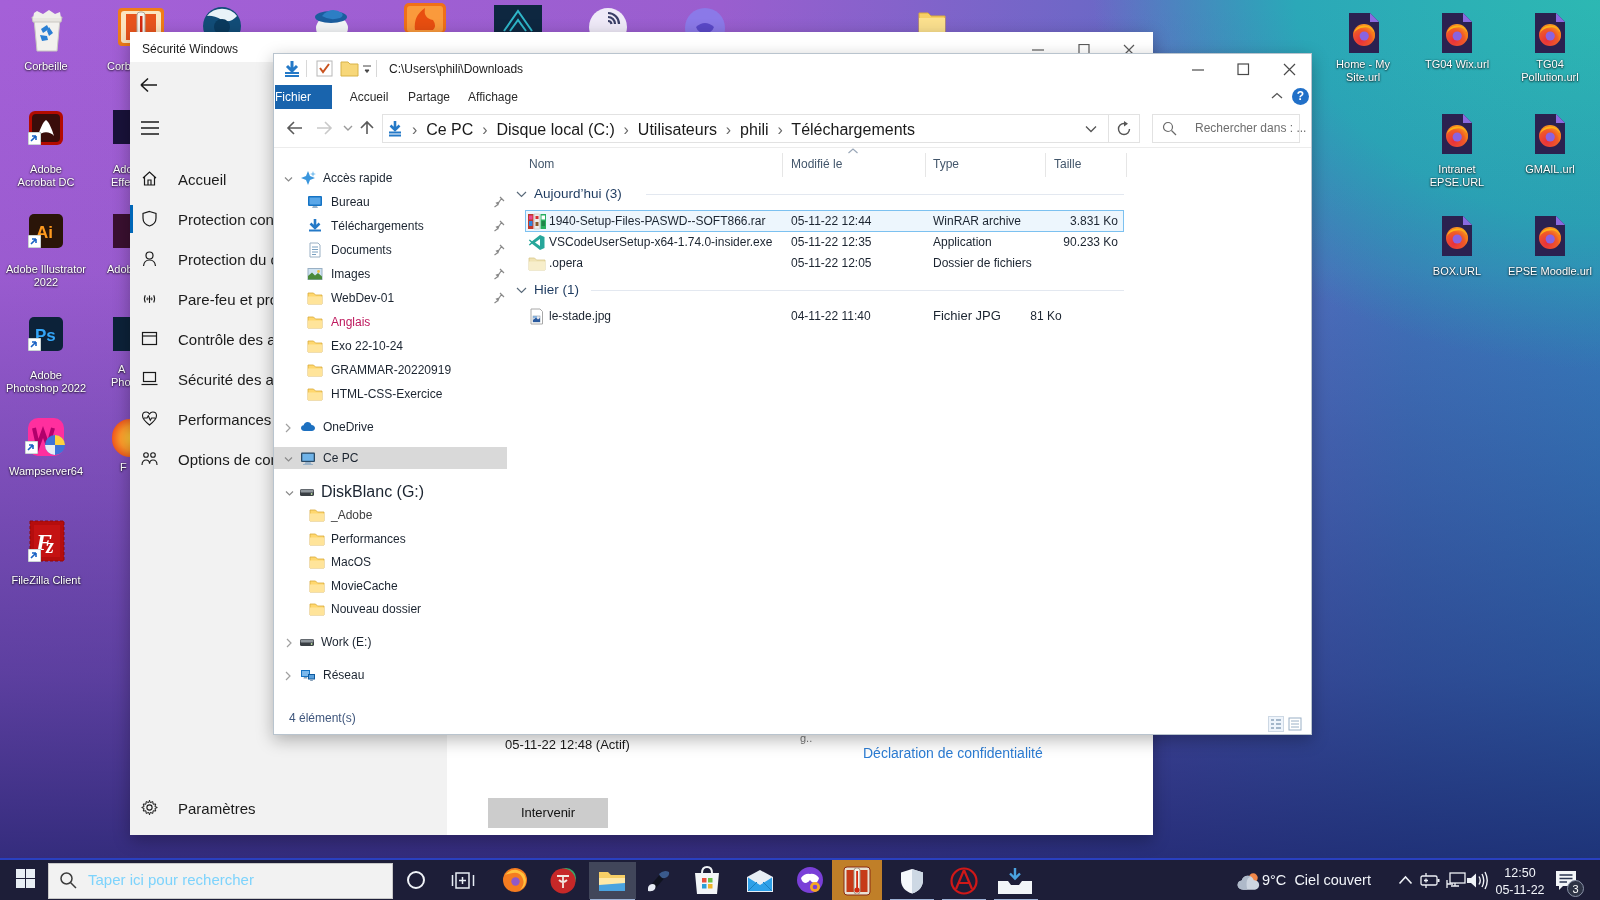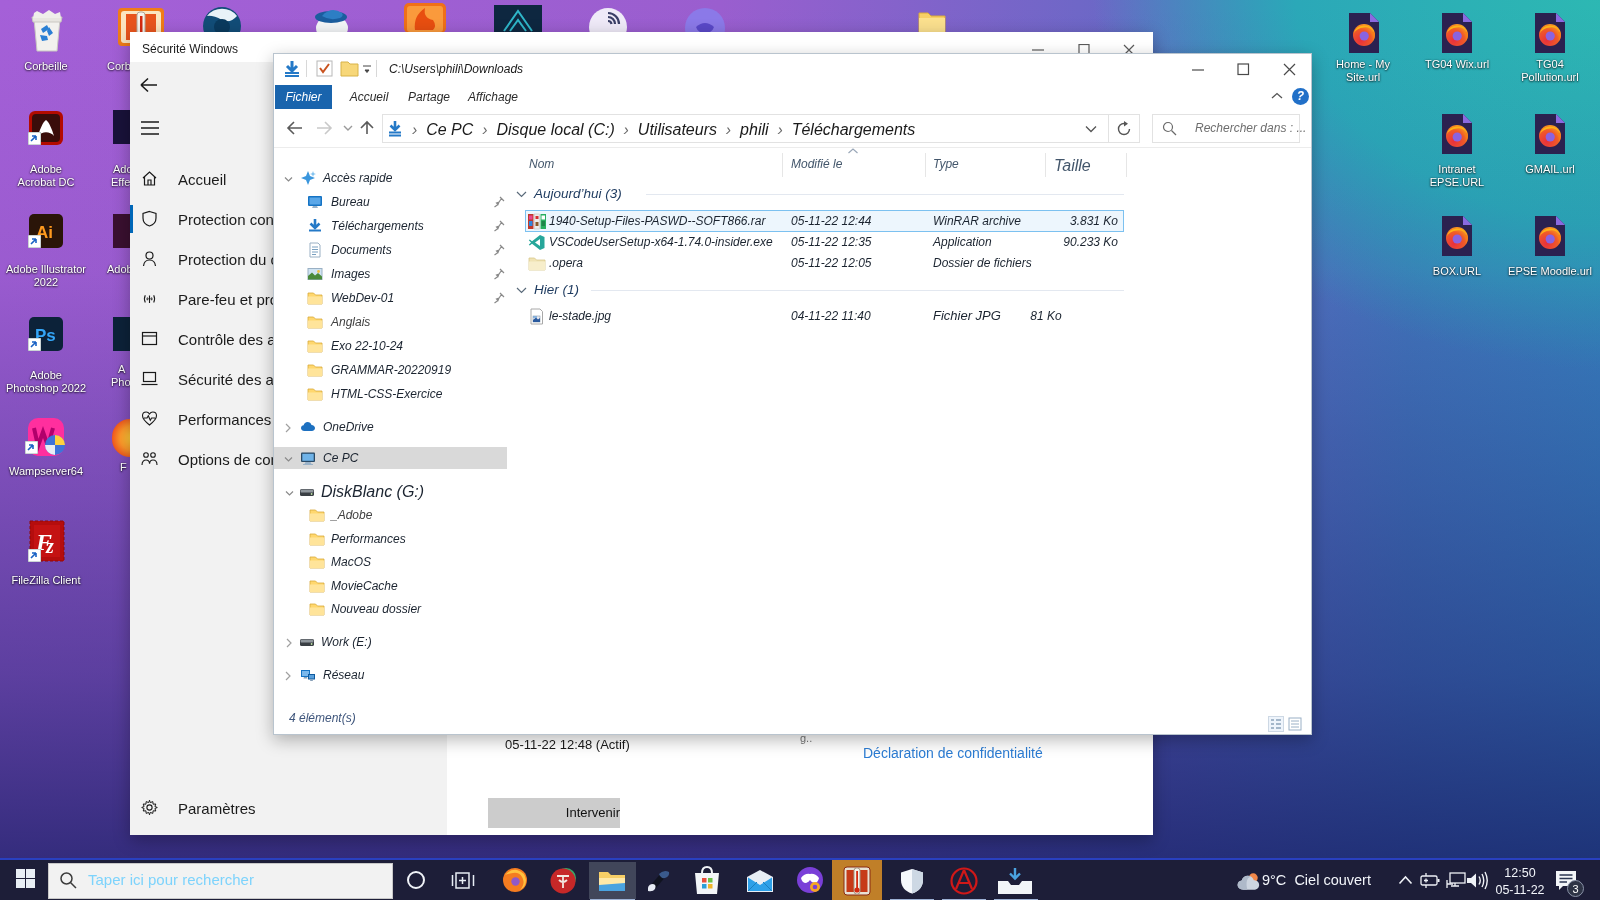--- a/index.html
+++ b/index.html
@@ -17,21 +17,21 @@
   .dlabel { position:absolute; color:#fff; font-size:11px; line-height:13px; text-align:center;
     text-shadow:0 1px 2px rgba(0,0,0,.75), 0 0 2px rgba(0,0,0,.5); white-space:nowrap; }
   .dlabel.left { text-align:left; }
   
   #secwin { position:absolute; left:130px; top:32px; width:1023px; height:803px; background:#fff;
      box-shadow:0 5px 16px rgba(0,0,0,.3); font-size:12px; color:#1a1a1a; }
   #secnav { position:absolute; left:0; top:30px; width:317px; height:773px; background:#f2f2f2; }
   .snavitem { position:absolute; left:48px; font-size:15px; color:#1b1b1b; white-space:nowrap; }
   .snavicon { position:absolute; left:11px; width:17px; height:17px; }
   #explorer { position:absolute; left:273px; top:53px; width:1039px; height:682px; background:#fff;
-     border:1px solid #b9c4ce; box-shadow:0 5px 16px rgba(0,0,0,.28); font-size:12px; color:#1b2430;font-style:italic; }
+     border:1px solid #b9c4ce; box-shadow:0 5px 16px rgba(0,0,0,.28); font-size:12px; color:#1b2430; }
   #taskbar { position:absolute; left:0; top:858px; width:1600px; height:42px; background:#1d1e38;
      border-top:2px solid #2940c0; color:#eef; }
 </style>
 </head>
 <body>
 <div id="stage">
   <div id="wall"></div>
   <div id="icons">
 
     <svg class="abs" style="left:27px;top:9px" width="40" height="44" viewBox="0 0 40 44">
@@ -330,21 +330,21 @@
       <svg class="snavicon" style="top:737px" viewBox="0 0 17 17">
           <circle cx="8.5" cy="8.5" r="2.6" stroke="#1a1a1a" stroke-width="1.1" fill="none"></circle>
           <path d="M8.5 1.2 L9.3 3.6 L11.8 2.6 L12.1 5.2 L14.8 5 L13.9 7.5 L16.3 8.5 L13.9 9.5 L14.8 12 L12.1 11.8 L11.8 14.4 L9.3 13.4 L8.5 15.8 L7.7 13.4 L5.2 14.4 L4.9 11.8 L2.2 12 L3.1 9.5 L0.7 8.5 L3.1 7.5 L2.2 5 L4.9 5.2 L5.2 2.6 L7.7 3.6 Z" stroke="#1a1a1a" stroke-width="1" fill="none"></path>
         </svg>
       <div class="snavitem" style="top:738px">Paramètres</div>
     </div>
 
     <div class="abs" style="left:670px;top:700px;color:#767676;font-size:11px">g..</div>
     <div class="abs" style="left:375px;top:705px;font-size:13px;color:#1a1a1a">05-11-22 12:48 (Actif)</div>
     <div class="abs" style="left:733px;top:713px;font-size:14px;color:#2b7cd3">Déclaration de confidentialité</div>
-    <div class="abs" style="left:358px;top:766px;width:132px;height:30px;background:#cccccc;font-size:13px;color:#111;text-align:right;line-height:30px">Intervenir</div>
+    <div class="abs" style="left:358px;top:766px;width:120px;height:30px;background:#cccccc;font-size:13px;color:#111;text-align:center;line-height:30px">Intervenir</div>
   </div>
   <div id="explorer">
 
     <svg class="abs" style="left:9px;top:6px" width="18" height="19" viewBox="0 0 18 19">
       <path d="M9 1 L9 10 M4 6 L9 11 L14 6" stroke="#2479c7" stroke-width="3" fill="none"></path>
       <path d="M2 13 L16 13 M2 16 L16 16" stroke="#2479c7" stroke-width="2.2"></path>
     </svg>
     <div class="abs" style="left:32px;top:6px;width:1px;height:17px;background:#d8d8d8"></div>
     <svg class="abs" style="left:42px;top:6px" width="17" height="17" viewBox="0 0 17 17">
       <rect x="1" y="1" width="15" height="15" fill="#fff" stroke="#b8b8b8"></rect>
@@ -358,21 +358,21 @@
       </svg>
     <div class="abs" style="left:102px;top:6px;width:1px;height:17px;background:#d8d8d8"></div>
     <div class="abs" style="left:115px;top:8px;font-size:12px;color:#1a1a1a">C:\Users\phili\Downloads</div>
 
     <svg class="abs" style="left:900px;top:9px" width="130" height="13" viewBox="0 0 130 13">
       <path d="M18 7 L30 7" stroke="#4a4a4a" stroke-width="1.2"></path>
       <rect x="64" y="1" width="10.5" height="10.5" fill="none" stroke="#4a4a4a" stroke-width="1.2"></rect>
       <path d="M110 1 L121 12 M121 1 L110 12" stroke="#4a4a4a" stroke-width="1.2"></path>
     </svg>
 
-    <div class="abs" style="left:1px;top:31px;width:57px;height:24px;background:#1964ad;color:#fff;font-size:12px;text-align:center;line-height:24px">Fichier</div>
+    <div class="abs" style="left:1px;top:31px;width:57px;height:24px;background:#1964ad;color:#fff;font-size:12px;text-align:left;line-height:24px">Fichier</div>
     <div class="abs" style="left:72px;top:31px;width:46px;height:24px;font-size:12px;color:#2b2b2b;text-align:center;line-height:24px">Accueil</div>
     <div class="abs" style="left:131px;top:31px;width:48px;height:24px;font-size:12px;color:#2b2b2b;text-align:center;line-height:24px">Partage</div>
     <div class="abs" style="left:190px;top:31px;width:58px;height:24px;font-size:12px;color:#2b2b2b;text-align:center;line-height:24px">Affichage</div>
     <svg class="abs" style="left:997px;top:38px" width="12" height="8" viewBox="0 0 12 8">
         <path d="M1 6 L6 1.5 L11 6" stroke="#555" stroke-width="1.3" fill="none"></path>
       </svg>
     <div class="abs" style="left:1018px;top:34px;width:17px;height:17px;border-radius:50%;background:#2170c8;color:#fff;font-size:12px;font-weight:bold;text-align:center;line-height:17px">?</div>
 
     <svg class="abs" style="left:12px;top:66px" width="90" height="16" viewBox="0 0 90 16">
       <path d="M16 8 L2 8 M8 2 L2 8 L8 14" stroke="#5a5a5a" stroke-width="1.6" fill="none"></path>
@@ -453,21 +453,21 @@
           <path d="M1 6.5 L15 6.5 L15 14 L1 14 Z" fill="#ffe49a"></path>
         </svg>
       <div class="abs" style="left:57px;top:236px;font-size:12px;height:16px;line-height:16px;color:#1b2430;white-space:nowrap">WebDev-01</div>
       <svg class="abs" style="left:219px;top:238px" width="12" height="12" viewBox="0 0 12 12">
           <path d="M7 1 L11 5 M8.5 2.5 L6 6 L3.5 7 L5 8.5 L6 6 M5 8.5 L1.5 11" stroke="#8a8a8a" stroke-width="1.2" fill="none"></path>
         </svg>
       <svg class="abs" style="left:33px;top:260px" width="16" height="16" viewBox="0 0 16 16">
           <path d="M1 3 L6.5 3 L8.5 5 L15 5 L15 14 L1 14 Z" fill="#ffd76e" stroke="#d8a93a" stroke-width="0.8"></path>
           <path d="M1 6.5 L15 6.5 L15 14 L1 14 Z" fill="#ffe49a"></path>
         </svg>
-      <div class="abs" style="left:57px;top:260px;font-size:12px;height:16px;line-height:16px;color:#404040;white-space:nowrap">Anglais</div>
+      <div class="abs" style="left:57px;top:260px;font-size:12px;height:16px;line-height:16px;color:#be185d;white-space:nowrap">Anglais</div>
       <svg class="abs" style="left:33px;top:284px" width="16" height="16" viewBox="0 0 16 16">
           <path d="M1 3 L6.5 3 L8.5 5 L15 5 L15 14 L1 14 Z" fill="#ffd76e" stroke="#d8a93a" stroke-width="0.8"></path>
           <path d="M1 6.5 L15 6.5 L15 14 L1 14 Z" fill="#ffe49a"></path>
         </svg>
       <div class="abs" style="left:57px;top:284px;font-size:12px;height:16px;line-height:16px;color:#1b2430;white-space:nowrap">Exo 22-10-24</div>
       <svg class="abs" style="left:33px;top:308px" width="16" height="16" viewBox="0 0 16 16">
           <path d="M1 3 L6.5 3 L8.5 5 L15 5 L15 14 L1 14 Z" fill="#ffd76e" stroke="#d8a93a" stroke-width="0.8"></path>
           <path d="M1 6.5 L15 6.5 L15 14 L1 14 Z" fill="#ffe49a"></path>
         </svg>
       <div class="abs" style="left:57px;top:308px;font-size:12px;height:16px;line-height:16px;color:#1b2430;white-space:nowrap">GRAMMAR-20220919</div>
@@ -546,21 +546,21 @@
           <rect x="8" y="7" width="7" height="5.5" fill="#0f5a9e"></rect>
           <rect x="9" y="8" width="5" height="3.5" fill="#5aa0dc"></rect>
           <path d="M10.5 12.5 L12.5 12.5 L13 14 L10 14 Z" fill="#88a0b8"></path>
         </svg>
       <div class="abs" style="left:49px;top:613px;font-size:12px;height:16px;line-height:16px;color:#1b2430;white-space:nowrap">Réseau</div>
     </div>
 
     <div class="abs" style="left:255px;top:103px;font-size:12px;color:#43566b">Nom</div>
     <div class="abs" style="left:517px;top:103px;font-size:12px;color:#43566b">Modifié le</div>
     <div class="abs" style="left:659px;top:103px;font-size:12px;color:#43566b">Type</div>
-    <div class="abs" style="left:780px;top:103px;font-size:16px;color:#43566b">Taille</div>
+    <div class="abs" style="left:780px;top:103px;font-size:12px;color:#43566b">Taille</div>
     <svg class="abs" style="left:573px;top:94px" width="12" height="6" viewBox="0 0 12 6">
         <path d="M1.5 5 L6 1 L10.5 5" stroke="#9aa7b8" stroke-width="1.2" fill="none"></path>
       </svg>
     <div class="abs" style="left:508px;top:99px;width:1px;height:24px;background:#e6e6e6"></div>
     <div class="abs" style="left:651px;top:99px;width:1px;height:24px;background:#e6e6e6"></div>
     <div class="abs" style="left:771px;top:99px;width:1px;height:24px;background:#e6e6e6"></div>
     <div class="abs" style="left:852px;top:99px;width:1px;height:24px;background:#e6e6e6"></div>
 
     <div id="filelist">
       <svg class="abs" style="left:242px;top:136px" width="11" height="9" viewBox="0 0 11 9">

